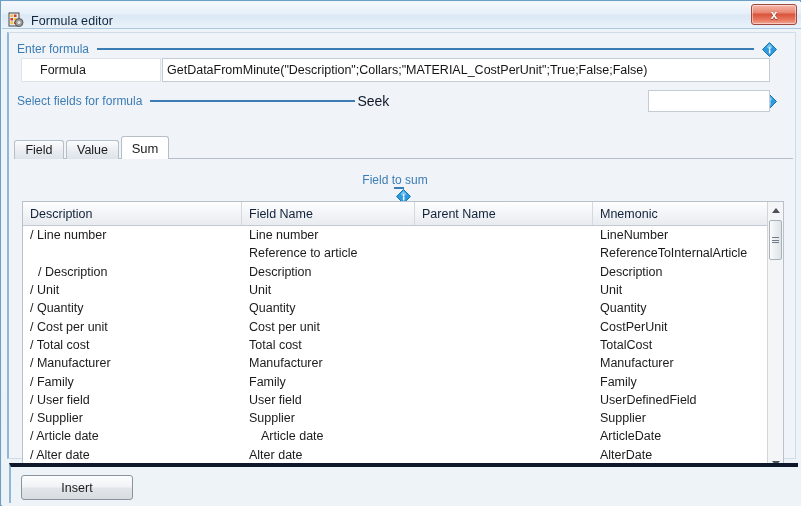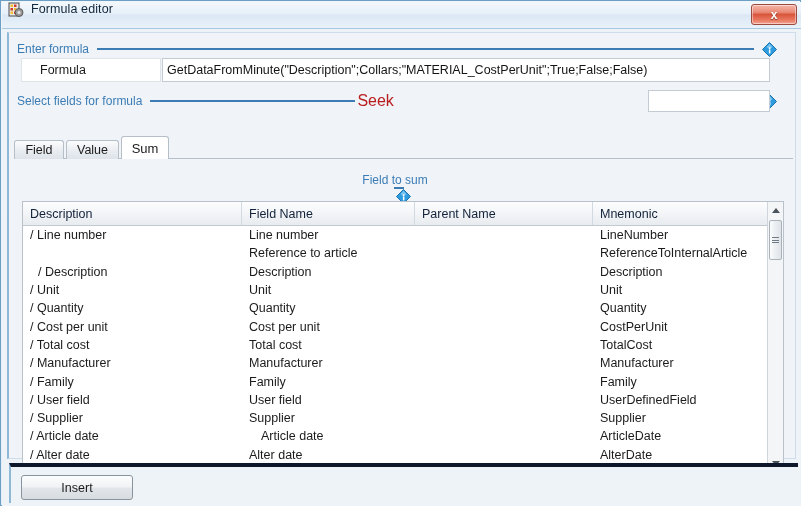--- a/index.html
+++ b/index.html
@@ -30,21 +30,21 @@
   
   .titlebar {
     position: absolute;
     left: 1px; top: 1px;
     width: 799px;
     height: 27px;
     box-sizing: border-box;
     background: linear-gradient(to bottom, #f3f8fc 0%, #e7f0f9 45%, #dbe8f5 50%, #e9f2fa 100%);
     border-bottom: 1px solid #a9c7de;
     display: flex;
-    align-items: flex-start;
+    align-items: flex-end;
   }
   .app-icon {
     width: 16px; height: 16px;
     margin-left: 6px;
     position: relative;
     flex: 0 0 auto;
   }
   .title-text {
     margin-left: 7px;
     font-size: 12.5px;
@@ -105,22 +105,22 @@
     white-space: nowrap;
     padding-right: 8px;
   }
   .sect .rule {
     flex: 1 1 auto;
     height: 0;
     border-top: 2px solid #3b7cb5;
     min-width: 10px;
   }
   .sect .lbl2 {
-    color: #b91c1c;
-    font-size: 16px;
+    color: #0f172a;
+    font-size: 14px;
     white-space: nowrap;
     padding: 0 6px 0 0;
   }
 
   
   .info-ico {
     width: 15px; height: 15px;
     position: relative;
     flex: 0 0 auto;
   }

